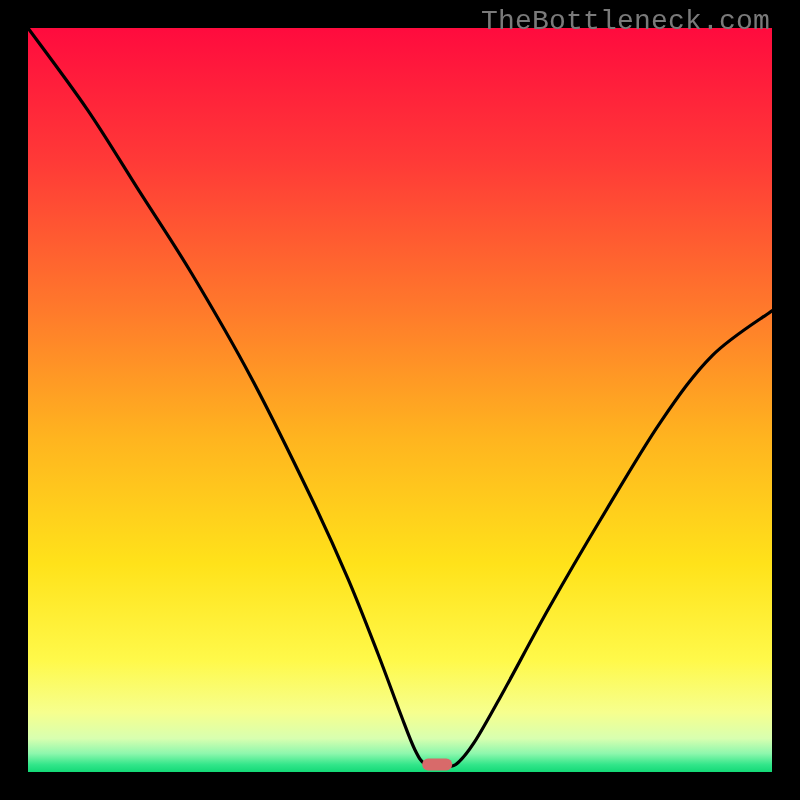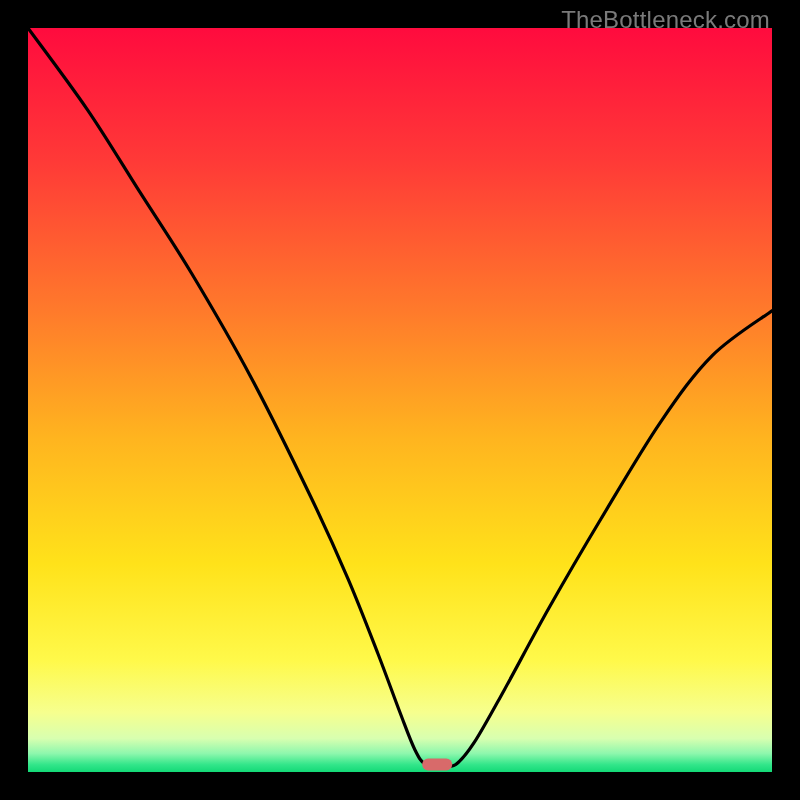--- a/index.html
+++ b/index.html
@@ -21,22 +21,22 @@
     left: 28px;
     top: 28px;
     width: 744px;
     height: 744px;
     overflow: hidden;
   }
   .watermark {
     position: absolute;
     top: 6px;
     right: 30px;
-    font-family: Liberation Sans, sans-serif;
-    font-size: 24px;
+    font-family: Liberation Mono, monospace;
+    font-size: 28px;
     color: #7a7a7a;
     font-weight: 500;
     letter-spacing: 0.2px;
     z-index: 5;
   }
   svg { display: block; }
 </style>
 </head>
 <body>
 

